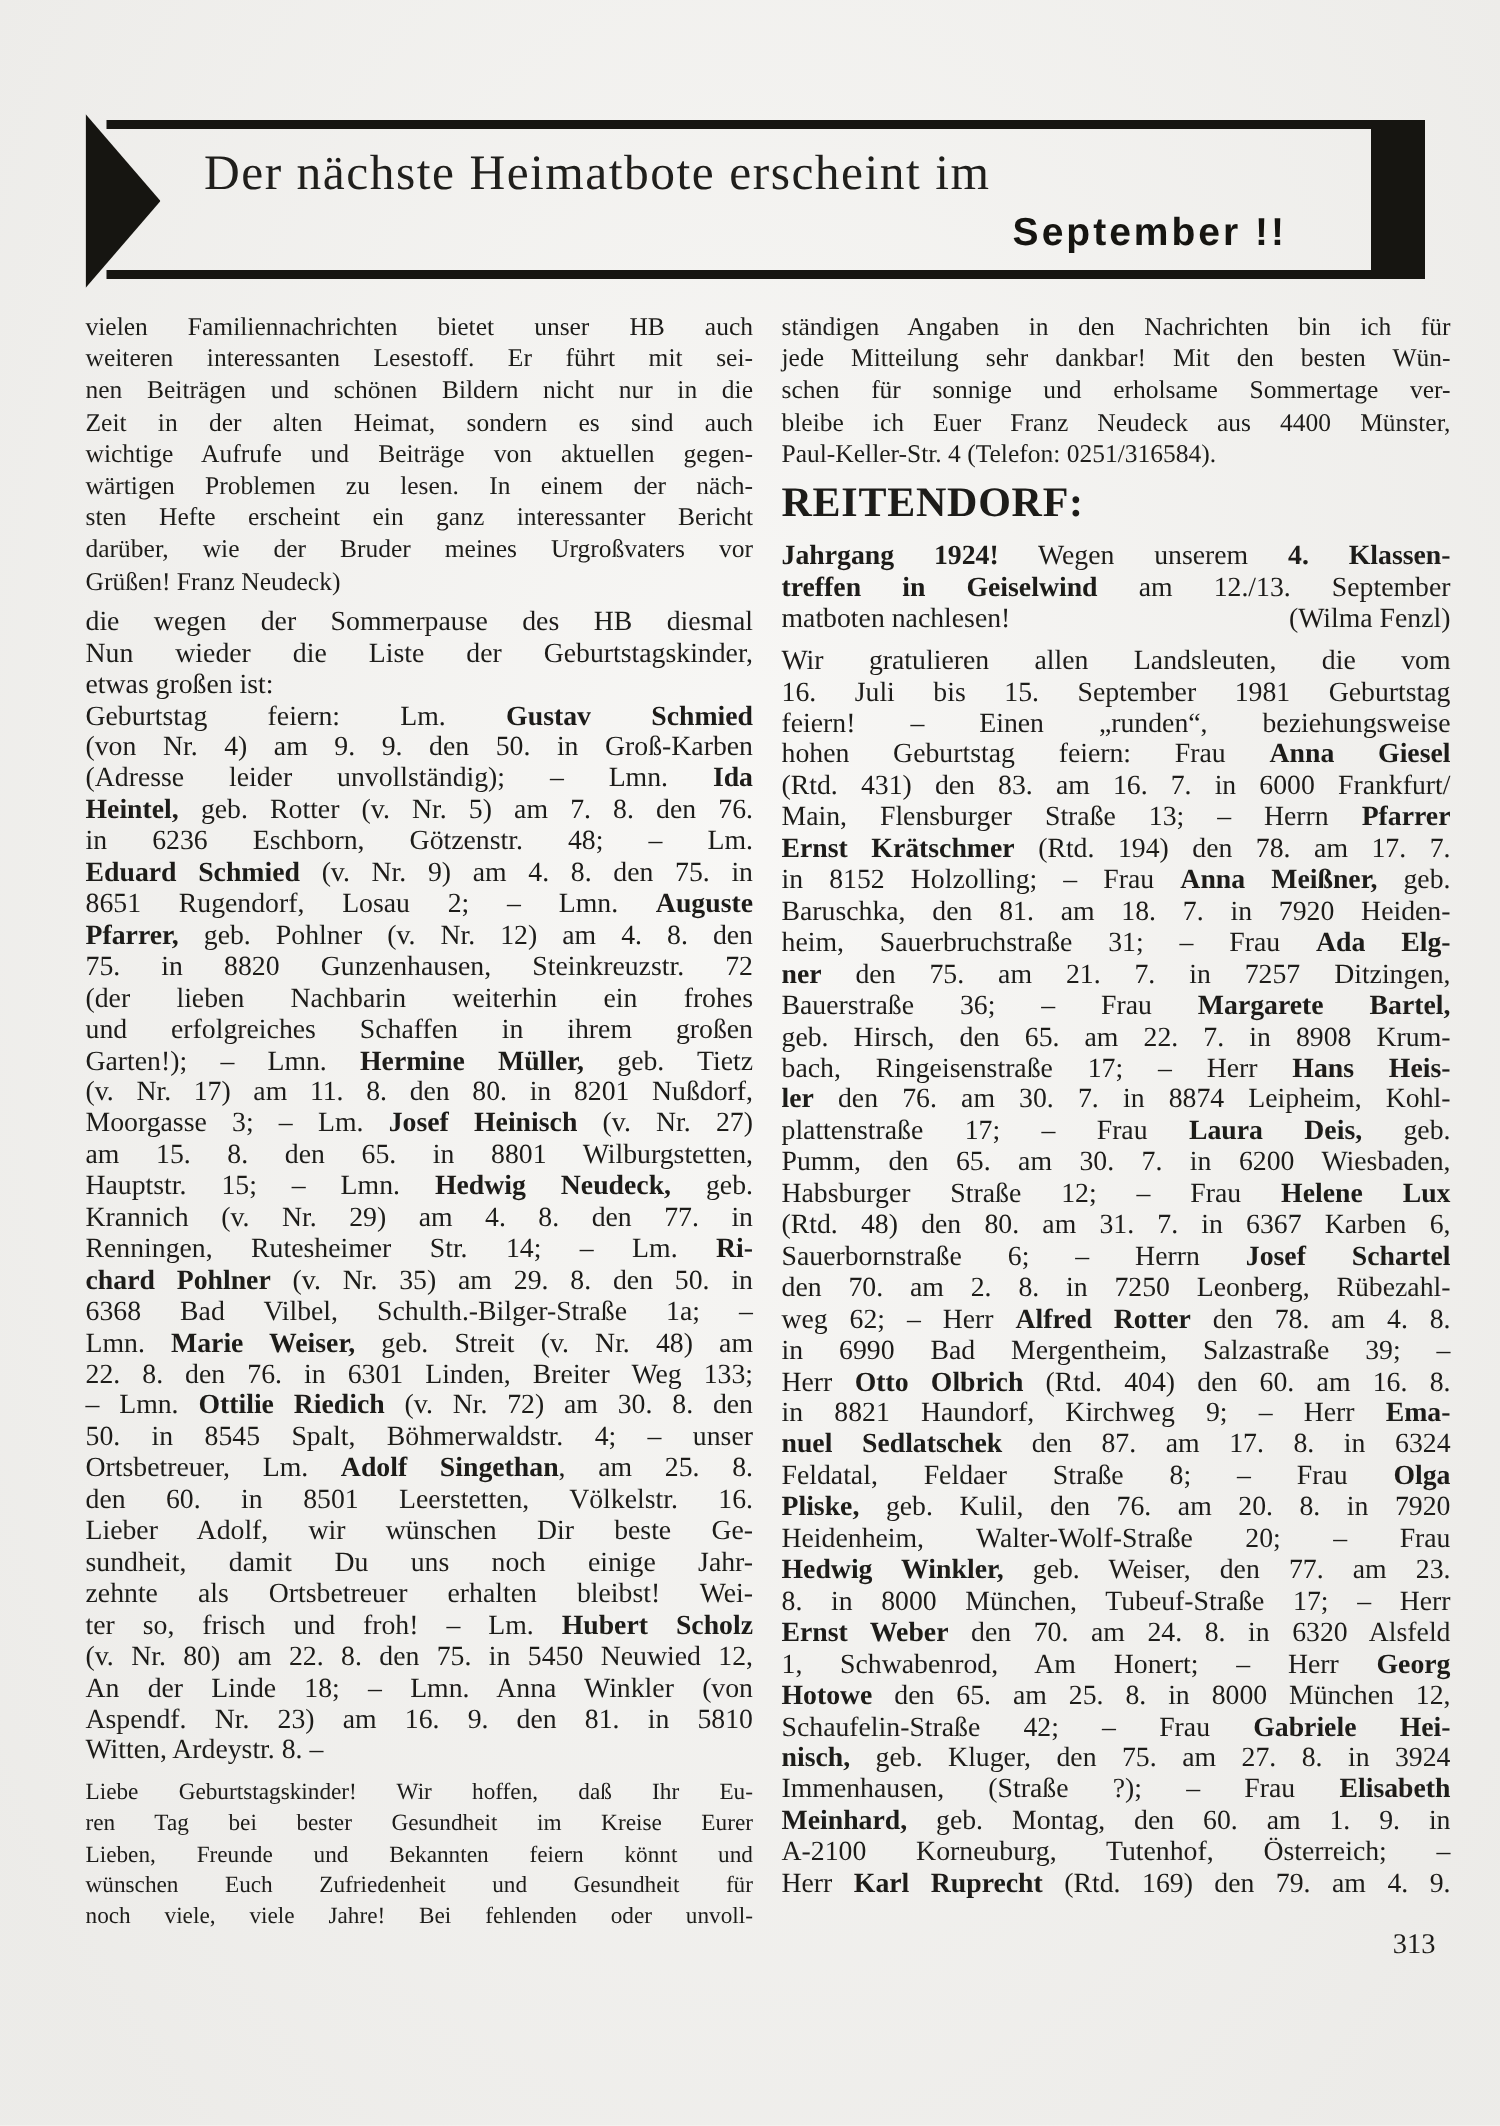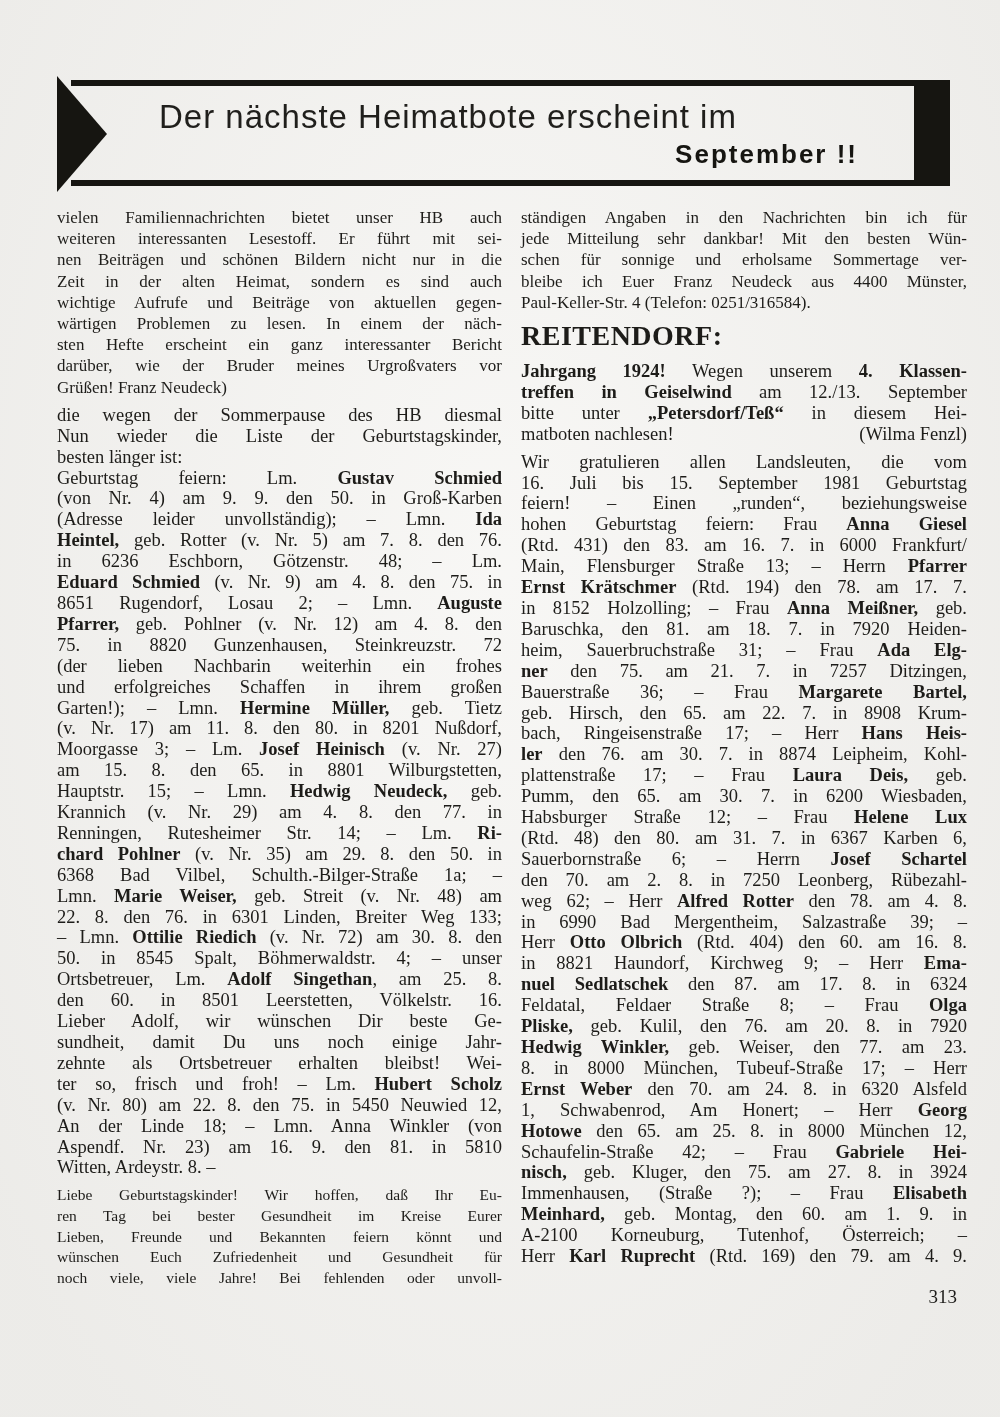--- a/index.html
+++ b/index.html
@@ -7,22 +7,22 @@
   .page{position:absolute;inset:0;background:
     radial-gradient(ellipse at 50% 40%, rgba(255,255,255,.35), rgba(0,0,0,.03) 90%),
     #f4f3f0;}
   
   .banner{position:absolute;left:57px;top:80px;width:893px;height:106px;}
   .banner-strip{position:absolute;left:14px;right:0;top:0;bottom:0;
     border-top:6px solid #161511;border-bottom:6px solid #161511;}
   .banner-bar{position:absolute;right:0;top:0;bottom:0;width:36px;background:#161511;}
   .banner-arrow{position:absolute;left:0;top:-4px;width:50px;height:116px;background:#161511;
     clip-path:polygon(0 0,100% 50%,0 100%);}
-  .banner-l1{position:absolute;left:88px;top:12px;
-    font-family:Liberation Sans, sans-serif;font-size:33px;color:#201f1c;letter-spacing:1px;}
+  .banner-l1{position:absolute;left:65px;top:12px;
+    font-family:Liberation Serif, serif;font-size:33px;color:#201f1c;letter-spacing:1px;}
   .banner-l2{position:absolute;right:92px;top:53px;
     font-family:"Liberation Sans",sans-serif;font-size:26px;font-weight:bold;color:#161511;letter-spacing:2px;}
   
   .col{position:absolute;top:207px;width:445px;color:#1d1c19;
     font-family:"Liberation Serif","DejaVu Serif",serif;}
   .col-left{left:57px;}
   .col-right{left:521px;width:446px;}
   .block + .block{margin-top:7px;}
   .block.flush{margin-top:0;}
   .tline{text-align:justify;text-align-last:justify;white-space:nowrap;}
@@ -59,21 +59,21 @@
         <div class="tline">Zeit in der alten Heimat, sondern es sind auch</div>
         <div class="tline">wichtige Aufrufe und Beiträge von aktuellen gegen-</div>
         <div class="tline">wärtigen Problemen zu lesen. In einem der näch-</div>
         <div class="tline">sten Hefte erscheint ein ganz interessanter Bericht</div>
         <div class="tline">darüber, wie der Bruder meines Urgroßvaters vor</div>
         <div class="tline short">Grüßen! Franz Neudeck)</div>
       </div>
       <div class="block body">
         <div class="tline">die wegen der Sommerpause des HB diesmal</div>
         <div class="tline">Nun wieder die Liste der Geburtstagskinder,</div>
-        <div class="tline short">besten länger ist:</div>
+        <div class="tline short">etwas großen ist:</div>
       </div>
       <div class="block body flush">
         <div class="tline">Geburtstag feiern: Lm. <b>Gustav Schmied</b></div>
         <div class="tline">(von Nr. 4) am 9. 9. den 50. in Groß-Karben</div>
         <div class="tline">(Adresse leider unvollständig); – Lmn. <b>Ida</b></div>
         <div class="tline"><b>Heintel,</b> geb. Rotter (v. Nr. 5) am 7. 8. den 76.</div>
         <div class="tline">in 6236 Eschborn, Götzenstr. 48; – Lm.</div>
         <div class="tline"><b>Eduard Schmied</b> (v. Nr. 9) am 4. 8. den 75. in</div>
         <div class="tline">8651 Rugendorf, Losau 2; – Lmn. <b>Auguste</b></div>
         <div class="tline"><b>Pfarrer,</b> geb. Pohlner (v. Nr. 12) am 4. 8. den</div>
@@ -119,21 +119,20 @@
         <div class="tline">schen für sonnige und erholsame Sommertage ver-</div>
         <div class="tline">bleibe ich Euer Franz Neudeck aus 4400 Münster,</div>
         <div class="tline short">Paul-Keller-Str. 4 (Telefon: 0251/316584).</div>
       </div>
       <div class="block heading">
         <div class="tline short">REITENDORF:</div>
       </div>
       <div class="block body">
         <div class="tline"><b>Jahrgang 1924!</b> Wegen unserem <b>4. Klassen-</b></div>
         <div class="tline"><b>treffen in Geiselwind</b> am 12./13. September</div>
-        <div class="tline">bitte unter <b>„Petersdorf/Teß“</b> in diesem Hei-</div>
         <div class="tline split">
           <span>matboten nachlesen!</span>
           <span>(Wilma Fenzl)</span>
         </div>
       </div>
       <div class="block body">
         <div class="tline">Wir gratulieren allen Landsleuten, die vom</div>
         <div class="tline">16. Juli bis 15. September 1981 Geburtstag</div>
         <div class="tline">feiern! – Einen „runden“, beziehungsweise</div>
         <div class="tline">hohen Geburtstag feiern: Frau <b>Anna Giesel</b></div>
@@ -154,20 +153,21 @@
         <div class="tline">(Rtd. 48) den 80. am 31. 7. in 6367 Karben 6,</div>
         <div class="tline">Sauerbornstraße 6; – Herrn <b>Josef Schartel</b></div>
         <div class="tline">den 70. am 2. 8. in 7250 Leonberg, Rübezahl-</div>
         <div class="tline">weg 62; – Herr <b>Alfred Rotter</b> den 78. am 4. 8.</div>
         <div class="tline">in 6990 Bad Mergentheim, Salzastraße 39; –</div>
         <div class="tline">Herr <b>Otto Olbrich</b> (Rtd. 404) den 60. am 16. 8.</div>
         <div class="tline">in 8821 Haundorf, Kirchweg 9; – Herr <b>Ema-</b></div>
         <div class="tline"><b>nuel Sedlatschek</b> den 87. am 17. 8. in 6324</div>
         <div class="tline">Feldatal, Feldaer Straße 8; – Frau <b>Olga</b></div>
         <div class="tline"><b>Pliske,</b> geb. Kulil, den 76. am 20. 8. in 7920</div>
+        <div class="tline">Heidenheim, Walter-Wolf-Straße 20; – Frau</div>
         <div class="tline"><b>Hedwig Winkler,</b> geb. Weiser, den 77. am 23.</div>
         <div class="tline">8. in 8000 München, Tubeuf-Straße 17; – Herr</div>
         <div class="tline"><b>Ernst Weber</b> den 70. am 24. 8. in 6320 Alsfeld</div>
         <div class="tline">1, Schwabenrod, Am Honert; – Herr <b>Georg</b></div>
         <div class="tline"><b>Hotowe</b> den 65. am 25. 8. in 8000 München 12,</div>
         <div class="tline">Schaufelin-Straße 42; – Frau <b>Gabriele Hei-</b></div>
         <div class="tline"><b>nisch,</b> geb. Kluger, den 75. am 27. 8. in 3924</div>
         <div class="tline">Immenhausen, (Straße ?); – Frau <b>Elisabeth</b></div>
         <div class="tline"><b>Meinhard,</b> geb. Montag, den 60. am 1. 9. in</div>
         <div class="tline">A-2100 Korneuburg, Tutenhof, Österreich; –</div>

